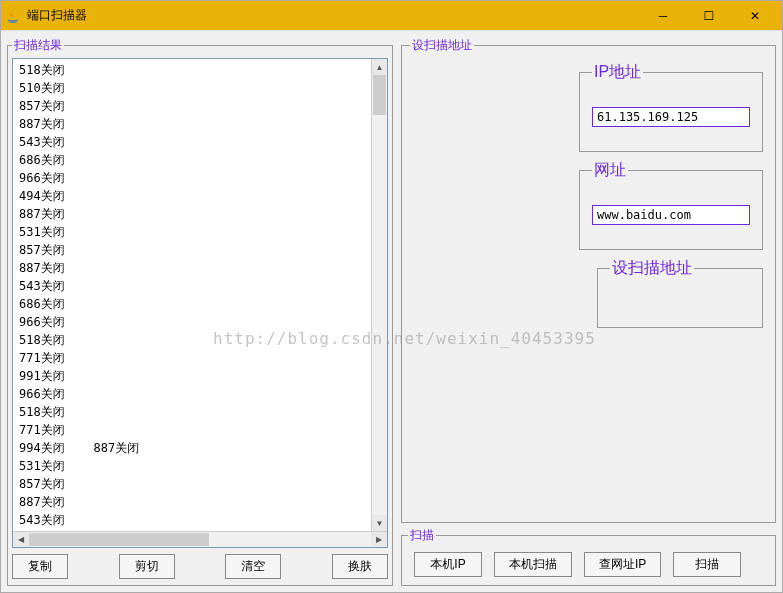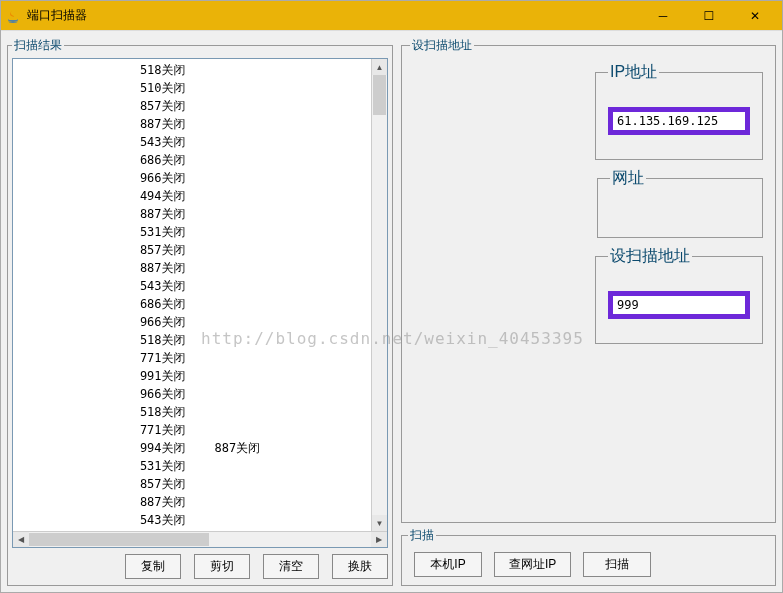--- a/index.html
+++ b/index.html
@@ -60,38 +60,37 @@
     fieldset {
       border: 1px solid #999;
       border-radius: 0;
       margin: 2px;
       padding: 6px;
       position: relative;
     }
     legend {
       font-size: 12px;
       padding: 0 2px;
-      color: #0c4a6e;
+      color: #6d28d9;
       margin-top: 24px;
     }
     .results-fieldset {
       flex: 1;
       display: flex;
       flex-direction: column;
       padding: 4px;
     }
     .textarea-wrap {
       flex: 1;
       border: 1px solid #7a99b3;
       background: #fff;
       position: relative;
       display: flex;
       flex-direction: column;
       overflow: hidden;
-      align-items: center;
     }
     .textarea-content {
       flex: 1;
       padding: 2px 6px;
       font-size: 12px;
       line-height: 18px;
       overflow: hidden;
       white-space: pre;
       font-family: "SimSun", monospace;
     }
@@ -129,22 +128,22 @@
     .scrollbar-h .sb-track { flex: 1; position: relative; }
     .scrollbar-h .sb-thumb {
       position: absolute;
       left: 0; top: 1px; bottom: 1px;
       width: 180px;
       background: #cdcdcd;
     }
     .button-row {
       padding: 6px 0 2px 0;
       display: flex;
-      justify-content: flex-end;
-      gap: 13px;
+      justify-content: space-between;
+      gap: 4px;
     }
     button.swing-btn {
       font-size: 12px;
       font-family: inherit;
       padding: 3px 14px;
       background: #f5f5f5;
       border: 1px solid #888;
       cursor: pointer;
       min-width: 56px;
     }
@@ -158,44 +157,44 @@
     }
     .sub-fieldset {
       border: 1px solid #999;
       padding: 24px 12px;
       margin-right: 4px;
       width: 166px;
       align-self: flex-end;
     }
     .sub-fieldset legend { font-size: 16px; }
     .sub-fieldset input[type="text"] {
-      width: 142px;
+      width: 158px;
       font-size: 12px;
       padding: 2px 4px;
-      border: 5px solid #6d28d9;
+      border: 1px solid #6d28d9;
       font-family: "SimSun", monospace;
       background: #fff;
     }
     .scan-fieldset {
       padding: 6px;
       margin-top: 2px;
     }
     .scan-row {
       display: flex;
       gap: 12px;
       justify-content: flex-start;
       padding: 2px 6px;
     }
     .scan-row button {
       min-width: 68px;
     }
     .watermark {
       position: absolute;
       top: 298px;
-      left: 200px;
+      left: 212px;
       font-size: 16px;
       color: rgba(140,140,140,0.5);
       font-family: monospace;
       pointer-events: none;
       letter-spacing: 1px;
       z-index: 100;
     }
   </style>
 </head>
 <body>
@@ -275,32 +274,33 @@
       <fieldset class="settings-fieldset">
         <legend>设扫描地址</legend>
 
         <fieldset class="sub-fieldset">
           <legend>IP地址</legend>
           <input type="text" value="61.135.169.125" style="">
         </fieldset>
 
         <fieldset class="sub-fieldset">
           <legend>网址</legend>
+          <input type="text" value="www.baidu.com" style="">
         </fieldset>
 
 
         <fieldset class="sub-fieldset">
           <legend>设扫描地址</legend>
-          <input type="text" value="999" style="">
         </fieldset>
       </fieldset>
 
       <fieldset class="scan-fieldset">
         <legend>扫描</legend>
         <div class="scan-row">
           <button class="swing-btn">本机IP</button>
+          <button class="swing-btn">本机扫描</button>
           <button class="swing-btn">查网址IP</button>
           <button class="swing-btn">扫描</button>
         </div>
       </fieldset>
     </div>
   </div>
 </div>
 
 </body></html>

